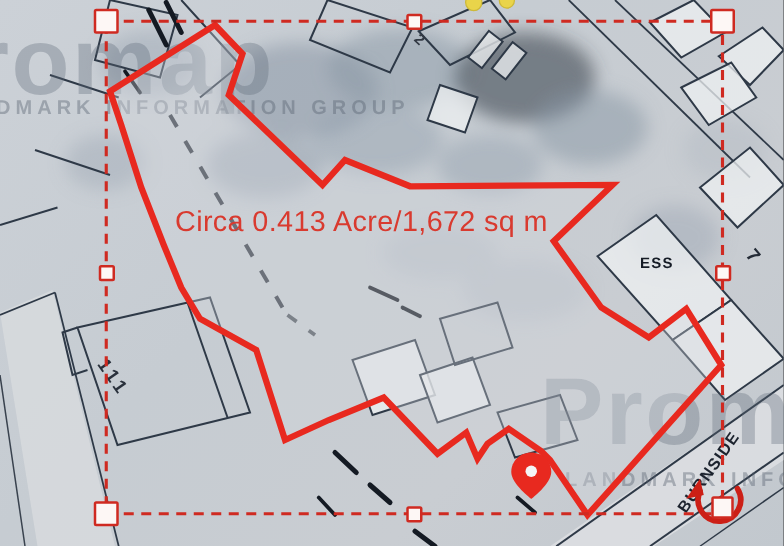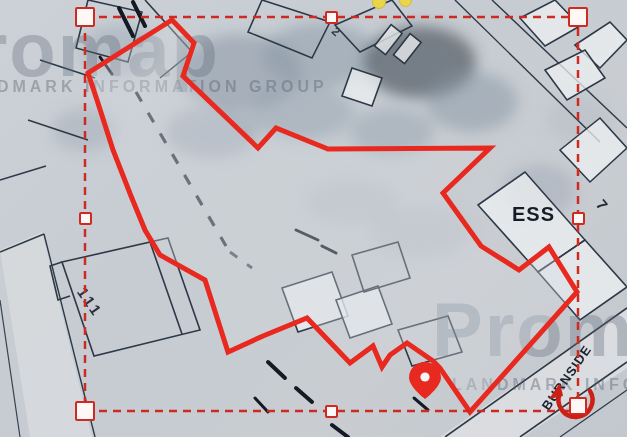--- a/index.html
+++ b/index.html
@@ -14,21 +14,21 @@
   .wm-brand{
     position:absolute;font-weight:bold;font-size:76px;color:#5d6876;opacity:.33;
     letter-spacing:2px;white-space:nowrap;line-height:1;
   }
   .wm-sub{
     position:absolute;font-weight:bold;font-size:16px;color:#55606e;opacity:.40;
     letter-spacing:4px;white-space:nowrap;
   }
   
   .maplabel{position:absolute;color:#161c26;white-space:nowrap;}
-  .lbl-ess{left:512px;top:203px;font-size:20px;font-weight:bold;letter-spacing:1px;}
+  .lbl-ess{left:512px;top:203px;font-size:12px;font-weight:bold;letter-spacing:1px;}
   .lbl-111{left:88px;top:284px;font-size:15px;font-weight:bold;letter-spacing:3px;
            transform:rotate(55deg);transform-origin:left top;color:#2a313c;}
   .lbl-7{left:606px;top:196px;font-size:15px;font-weight:bold;transform:rotate(50deg);
          transform-origin:left top;color:#252c37;}
   .lbl-2{left:338px;top:24px;font-size:12px;font-weight:bold;transform:rotate(42deg);
          transform-origin:left top;color:#333a44;}
   .lbl-burnside{left:551px;top:398px;font-size:13px;font-weight:bold;letter-spacing:1px;
          transform:rotate(-55deg);transform-origin:left bottom;color:#1c232e;}
   
   .area-label{
@@ -175,14 +175,15 @@
   <div class="handle h-lg" style="left:568px;top:7px;"></div>
   <div class="handle h-sm" style="left:78.5px;top:211.5px;"></div>
   <div class="handle h-sm" style="left:571.5px;top:211.5px;"></div>
   <div class="handle h-lg" style="left:75px;top:401px;"></div>
   <div class="handle h-sm" style="left:325px;top:404.5px;"></div>
   <div class="handle h-lg" style="left:569px;top:397px;width:18px;height:18px;"></div>
 
   <div class="ydot" style="left:372px;top:-5px;width:12px;height:12px;"></div>
   <div class="ydot" style="left:399px;top:-6px;width:11px;height:11px;"></div>
 
+  <div class="area-label">Circa 0.413 Acre/1,672 sq m</div>
 
 </div>
 
 </body></html>

